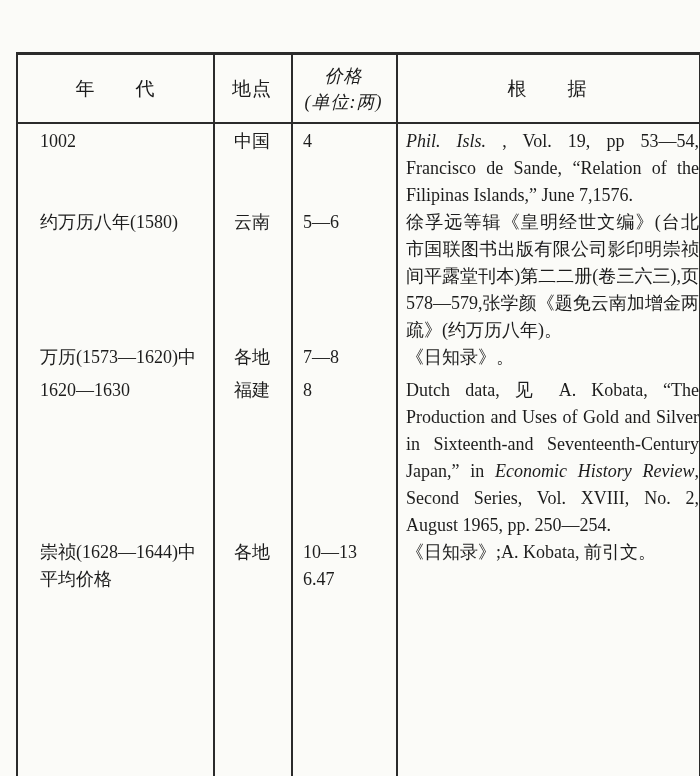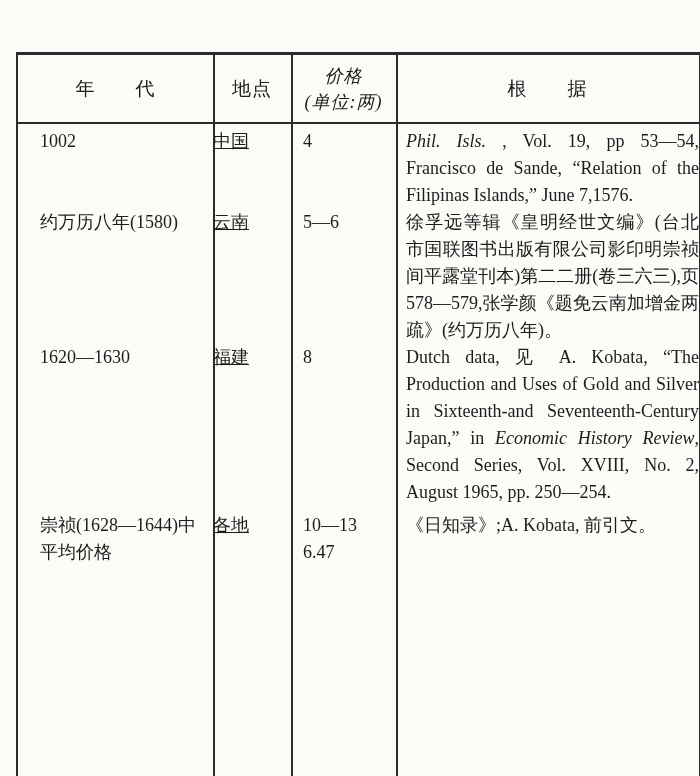--- a/index.html
+++ b/index.html
@@ -75,21 +75,21 @@
     letter-spacing: 1px;
   }
   thead th .price-hdr-line { line-height: 26px; font-size: 18px; font-style: italic; }
   tbody td {
     padding: 0;
     vertical-align: top;
     font-size: 18px;
     line-height: 27px;
   }
   td.col-era   { padding-left: 22px; white-space: nowrap; }
-  td.col-place { white-space: nowrap; text-decoration: underline; }
+  td.col-place { text-align: center; white-space: nowrap; }
   td.col-price { padding-left: 12px; white-space: nowrap; }
   td.col-source{ padding-left: 10px; text-align: justify; }
   td.col-source i { font-style: italic; }
   tbody tr:first-child td { padding-top: 6px; }
   tbody tr:nth-child(4) td { padding-top: 6px; }
   tbody tr:nth-child(7) td { padding-top: 14px; }
   tbody tr:nth-child(8) td { padding-top: 9px; }
   tbody tr:nth-child(9) td { padding-top: 9px; }
 </style>
 </head>
@@ -127,20 +127,26 @@
             <td class="col-price">4</td>
             <td class="col-source"><i>Phil. Isls.</i><span> , Vol. 19, pp 53—54, Francisco de Sande, “Relation of the Filipinas Islands,” June 7,1576.</span></td>
           </tr>
           <tr>
             <td class="col-era">约万历八年(1580)</td>
             <td class="col-place">云南</td>
             <td class="col-price">5—6</td>
             <td class="col-source"><span>徐孚远等辑《皇明经世文编》(台北市国联图书出版有限公司影印明崇祯间平露堂刊本)第二二册(卷三六三),页 578—579,张学颜《题免云南加增金两疏》(约万历八年)。</span></td>
           </tr>
           <tr>
+            <td class="col-era">万历(1573—1620)中</td>
+            <td class="col-place">各地</td>
+            <td class="col-price">7—8</td>
+            <td class="col-source"><span>《日知录》。</span></td>
+          </tr>
+          <tr>
             <td class="col-era">1620—1630</td>
             <td class="col-place">福建</td>
             <td class="col-price">8</td>
             <td class="col-source"><span>Dutch data, 见 A. Kobata, “The Production and Uses of Gold and Silver in Sixteenth-and Seventeenth-Century Japan,” in </span><i>Economic History Review</i><span>, Second Series, Vol. XVIII, No. 2, August 1965, pp. 250—254.</span></td>
           </tr>
           <tr>
             <td class="col-era">崇祯(1628—1644)中</td>
             <td class="col-place">各地</td>
             <td class="col-price">10—13</td>
             <td class="col-source"><span>《日知录》;A. Kobata, 前引文。</span></td>

